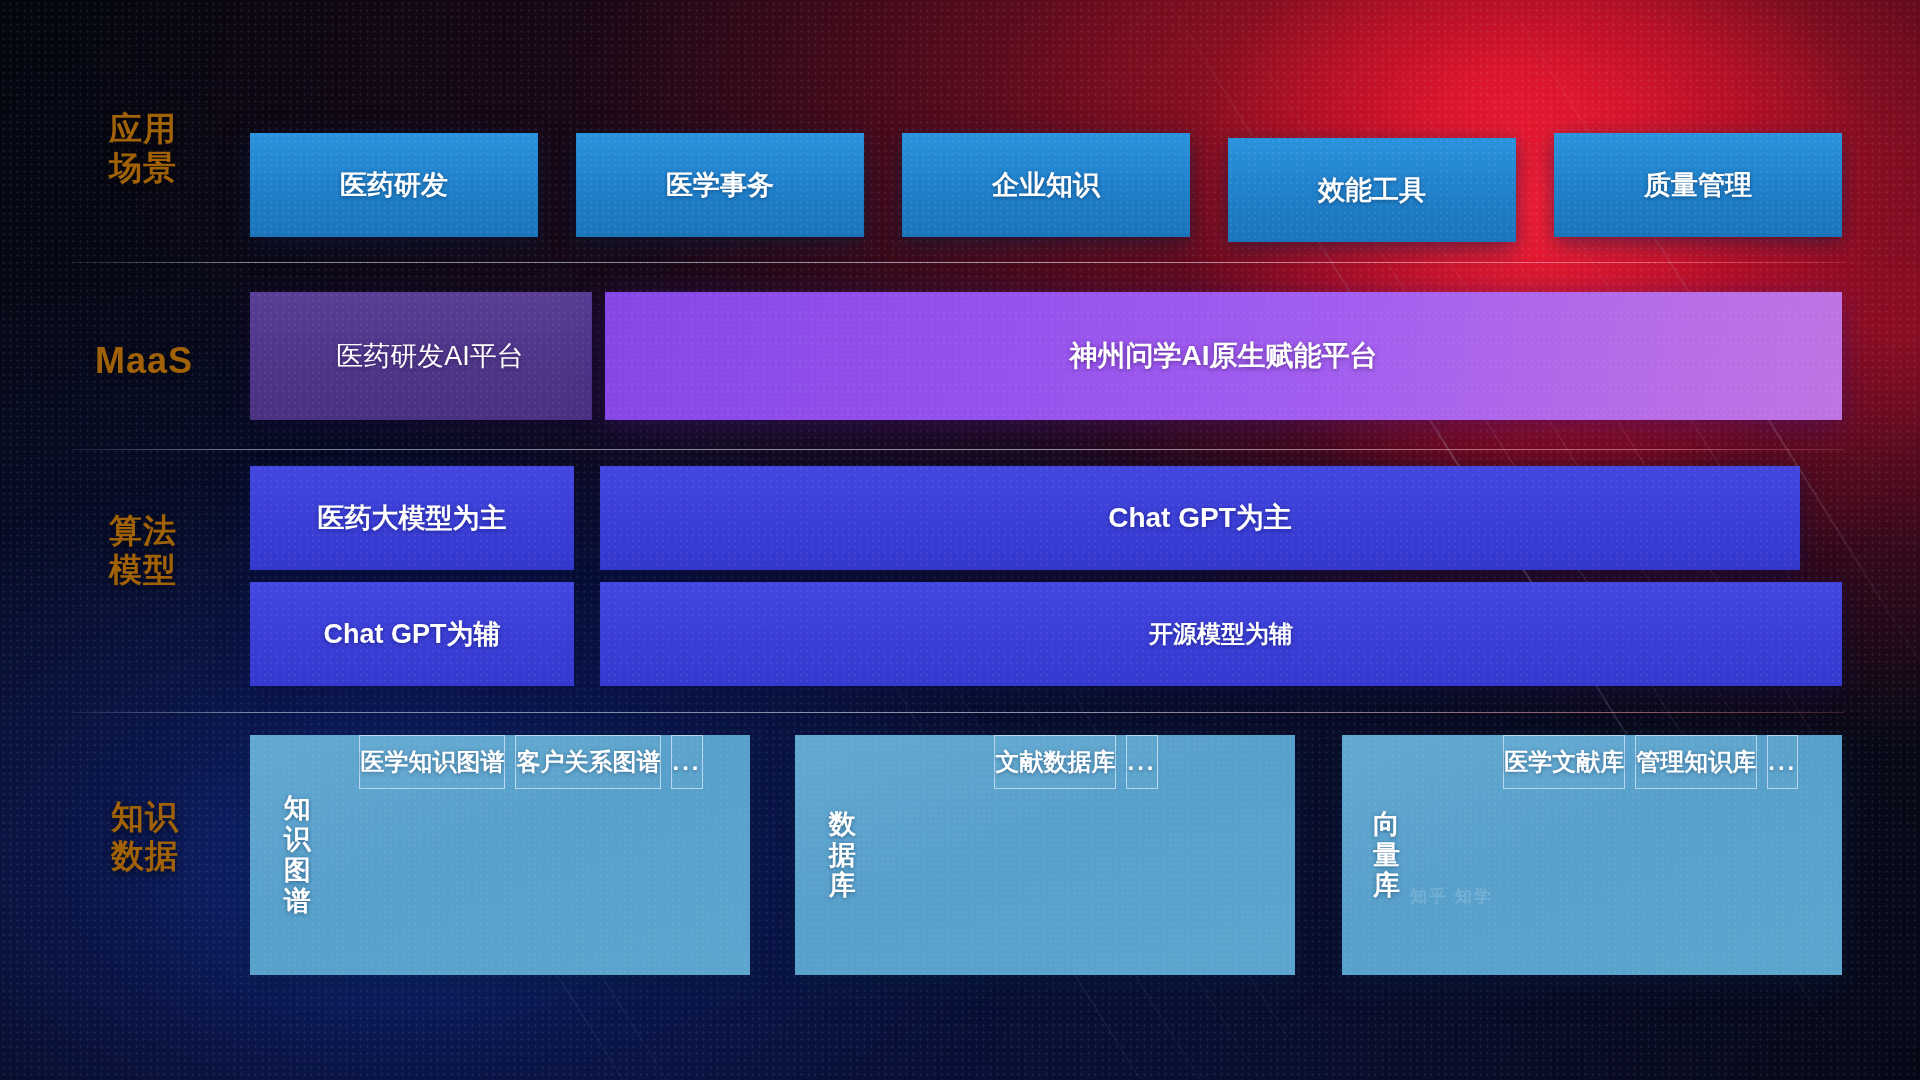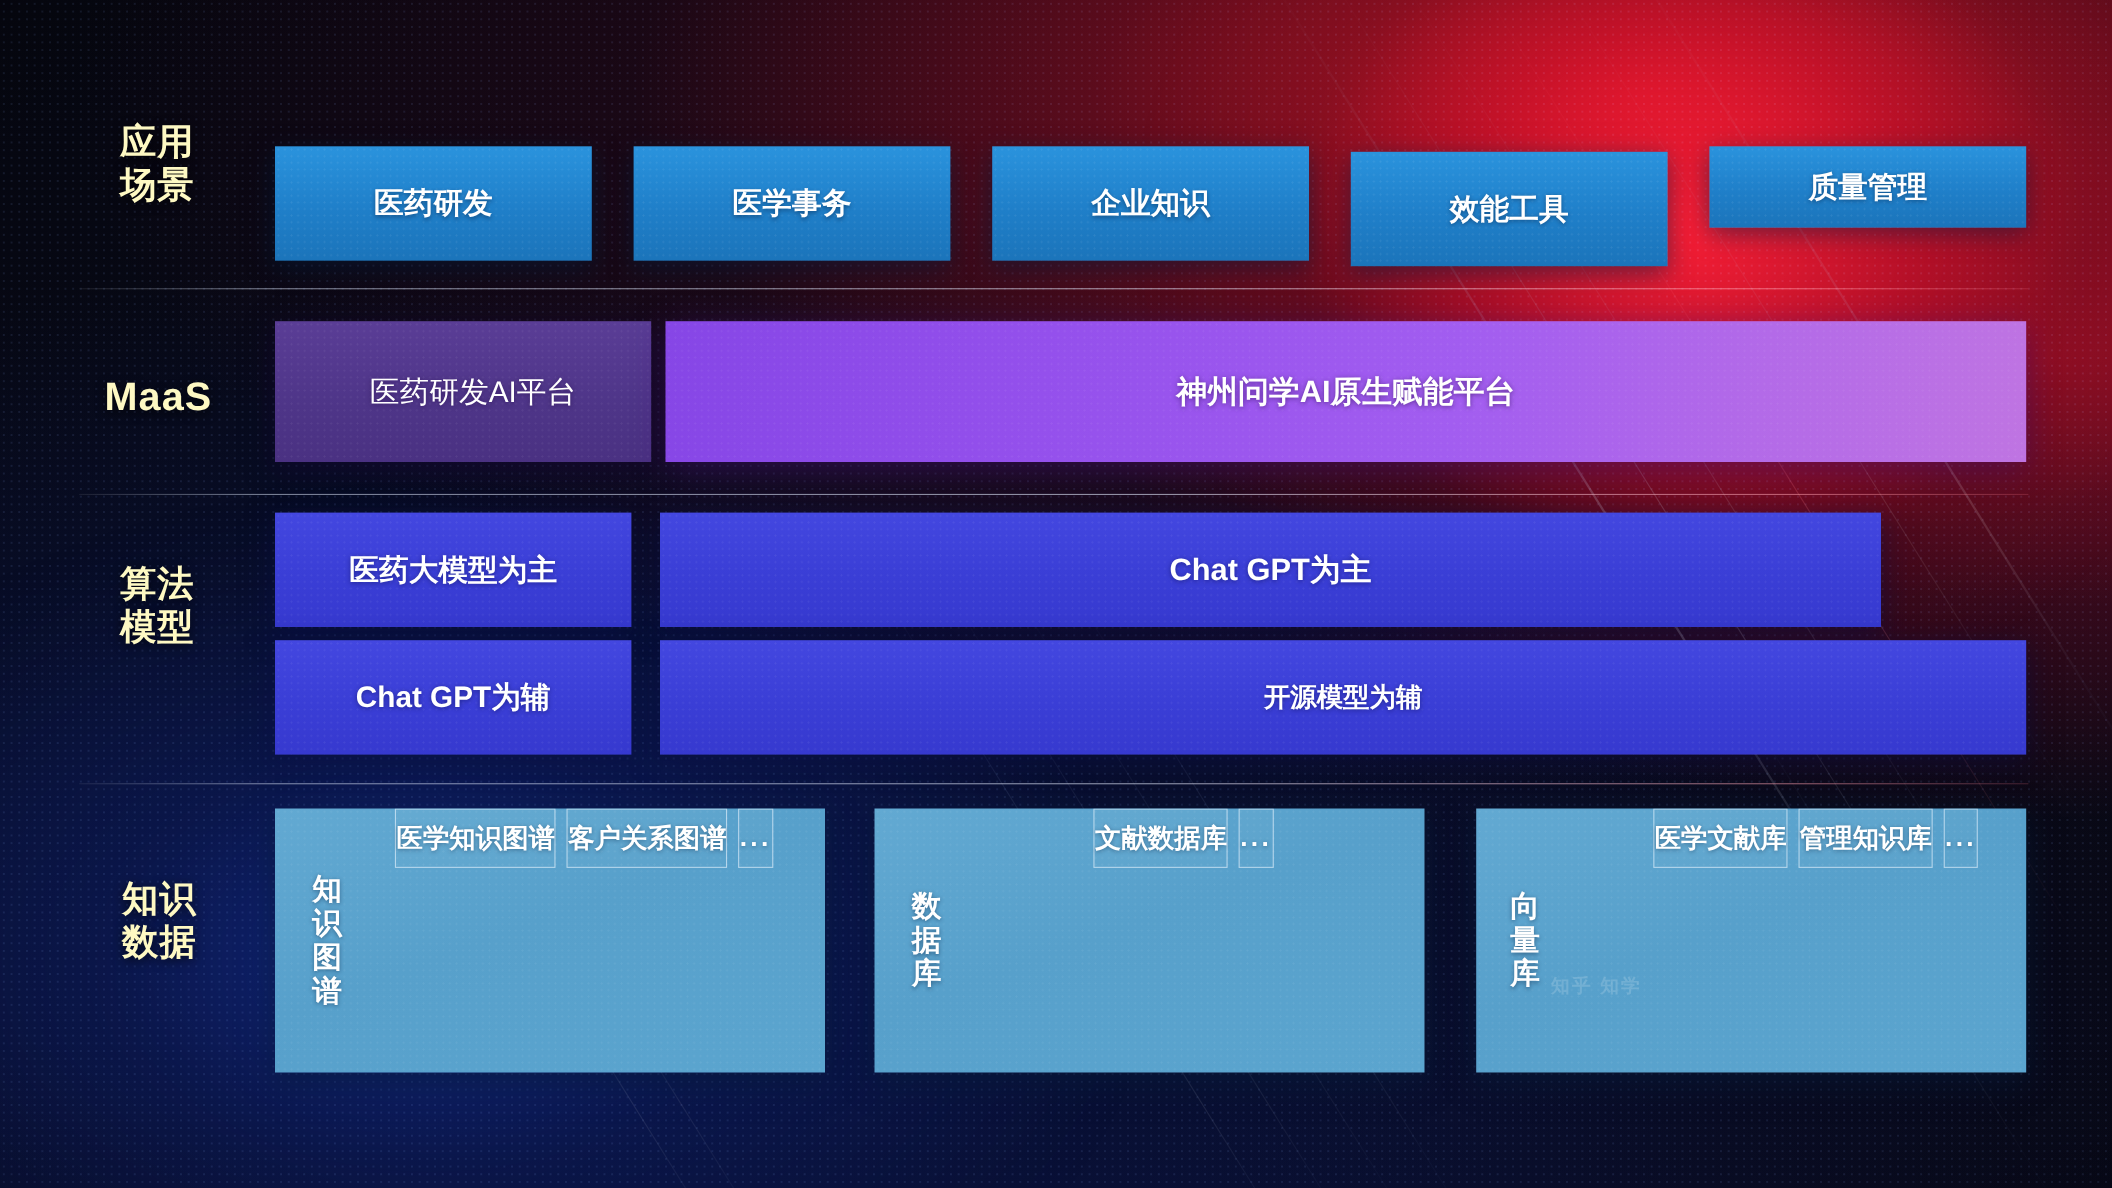--- a/index.html
+++ b/index.html
@@ -51,21 +51,21 @@
   .dotgrid{
     position:absolute;inset:0;opacity:.20;
     background-image:radial-gradient(rgba(130,170,255,0.55) 1px, rgba(0,0,0,0) 1.2px);
     background-size:7px 7px;
     mix-blend-mode:screen;
   }
   
   #content{position:absolute;inset:0;}
   .rowlabel{
     position:absolute;
-    color:#fef9c3;font-weight:bold;letter-spacing:1px;
+    color:#a16207;font-weight:bold;letter-spacing:1px;
     text-align:center;line-height:1.18;
     text-shadow:0 2px 10px rgba(0,0,0,.75);
   }
   .divider{
     position:absolute;height:1px;
     background:linear-gradient(to right, rgba(255,255,255,0.07) 0%, rgba(215,225,245,0.55) 10%, rgba(225,232,250,0.62) 55%, rgba(255,160,175,0.55) 88%, rgba(255,120,140,0.20) 100%);
   }
   
   .appbox{
     position:absolute;
@@ -194,21 +194,21 @@
     </div>
     <div class="appbox" style="left:250px;top:133px;width:288px;height:104px;font-size:27px;">
       <span>医药研发</span>
     </div>
     <div class="appbox" style="left:902px;top:133px;width:288px;height:104px;font-size:27px;">
       <span>企业知识</span>
     </div>
     <div class="appbox" style="left:1228px;top:138px;width:288px;height:104px;font-size:27px;">
       <span>效能工具</span>
     </div>
-    <div class="appbox" style="left:1554px;top:133px;width:288px;height:74px;font-size:27px;">
+    <div class="appbox" style="left:1554px;top:133px;width:288px;height:104px;font-size:27px;">
       <span>质量管理</span>
     </div>
 
     <div class="divider" style="left:72px;top:262px;width:1772px;"></div>
 
     <div class="rowlabel" style="left:62px;top:340px;width:164px;font-size:36px;">
       <div>MaaS</div>
     </div>
 
     <div class="maas-left" style="left:250px;top:292px;width:324px;height:128px;font-size:27px;">
@@ -221,21 +221,21 @@
     <div class="divider" style="left:72px;top:449px;width:1772px;"></div>
 
     <div class="rowlabel" style="left:78px;top:512px;width:130px;font-size:33px;">
       <div>算法</div>
       <div>模型</div>
     </div>
 
     <div class="algobox" style="left:250px;top:466px;width:324px;height:104px;font-size:27px;">
       <span>医药大模型为主</span>
     </div>
-    <div class="algobox" style="left:600px;top:466px;width:1110px;height:104px;font-size:28px;">
+    <div class="algobox" style="left:600px;top:466px;width:1200px;height:104px;font-size:28px;">
       <span>Chat GPT为主</span>
     </div>
     <div class="algobox" style="left:250px;top:582px;width:324px;height:104px;font-size:27px;">
       <span>Chat GPT为辅</span>
     </div>
     <div class="algobox" style="left:600px;top:582px;width:1242px;height:104px;font-size:24px;">
       <span>开源模型为辅</span>
     </div>
 
     <div class="divider" style="left:72px;top:712px;width:1772px;"></div>

